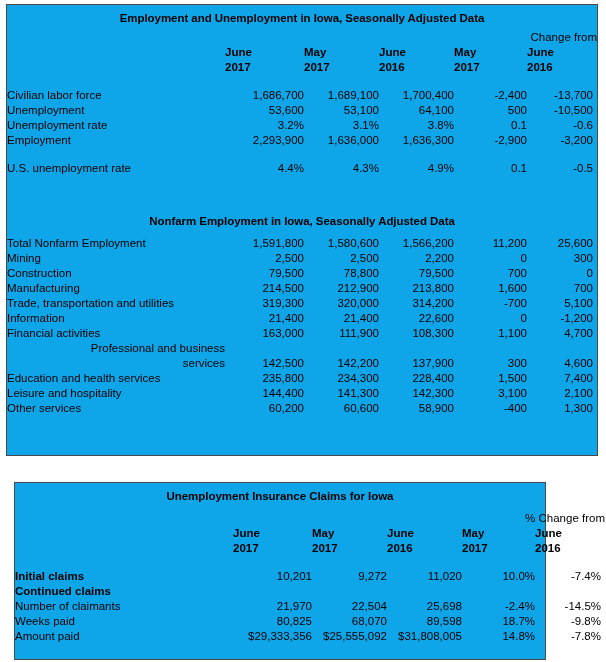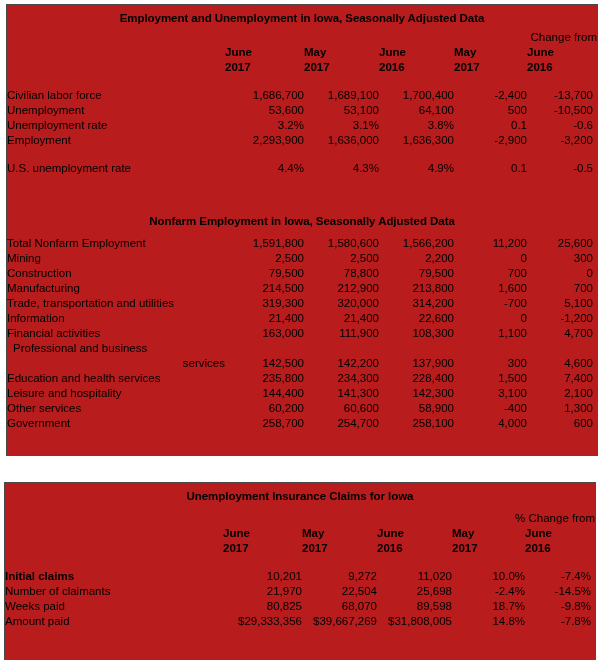--- a/index.html
+++ b/index.html
@@ -20,32 +20,32 @@
     position: relative;
     width: 606px;
     height: 662px;
   }
 
   
   .panel {
     position: absolute;
     border: 1px solid #4a4a4a;
     box-sizing: border-box;
-    background: #b91c1c;
+    background: #0ea5e9;
   }
   #panel-employment {
     left: 6px;
     top: 4px;
     width: 592px;
     height: 452px;
   }
   #panel-claims {
-    left: 4px;
+    left: 14px;
     top: 482px;
-    width: 592px;
+    width: 532px;
     height: 178px;
   }
 
   
   .section-title {
     font-size: 11.5px;
     font-weight: bold;
     text-align: center;
     letter-spacing: -0.05px;
     white-space: nowrap;
@@ -108,21 +108,21 @@
   }
 
   tr.spacer td { height: 13px; line-height: 13px; }
   tr.spacer-sm td { height: 9px; line-height: 9px; }
   tr.spacer-xs td { height: 6px; line-height: 6px; }
 
   td.bold, tr.bold td { font-weight: bold; }
   td.indent { padding-left: 28px; }
   td.indent-sub { padding-left: 22px; text-align: right; }
 
-  .wrap-row td.label { padding-left: 6px; }
+  .wrap-row td.label { padding-left: 6px; text-align: right; }
 </style>
 </head>
 <body>
 
 <div class="page">
 
   <div class="panel" id="panel-employment">
 
     <div class="section-title" id="title-employment">Employment and Unemployment in Iowa, Seasonally Adjusted Data</div>
 
@@ -347,28 +347,20 @@
           <td class="num last">2,100</td>
         </tr>
         <tr>
           <td class="label">Other services</td>
           <td class="num">60,200</td>
           <td class="num">60,600</td>
           <td class="num">58,900</td>
           <td class="num">-400</td>
           <td class="num last">1,300</td>
         </tr>
-        <tr>
-          <td class="label">Government</td>
-          <td class="num">258,700</td>
-          <td class="num">254,700</td>
-          <td class="num">258,100</td>
-          <td class="num">4,000</td>
-          <td class="num last">600</td>
-        </tr>
       </tbody>
     </table>
   </div>
 
   <div class="panel" id="panel-claims">
 
     <div class="section-title" id="title-claims">Unemployment Insurance Claims for Iowa</div>
 
     <table class="grid">
       <colgroup>
@@ -425,41 +417,49 @@
 
         <tr class="bold">
           <td class="label">Initial claims</td>
           <td class="num" style="font-weight:normal">10,201</td>
           <td class="num" style="font-weight:normal">9,272</td>
           <td class="num" style="font-weight:normal">11,020</td>
           <td class="num" style="font-weight:normal">10.0%</td>
           <td class="num last" style="font-weight:normal">-7.4%</td>
         </tr>
 
+        <tr class="bold">
+          <td class="label">Continued claims</td>
+          <td></td>
+          <td></td>
+          <td></td>
+          <td></td>
+          <td></td>
+        </tr>
 
         <tr>
           <td class="label indent">Number of claimants</td>
           <td class="num">21,970</td>
           <td class="num">22,504</td>
           <td class="num">25,698</td>
           <td class="num">-2.4%</td>
           <td class="num last">-14.5%</td>
         </tr>
         <tr>
           <td class="label indent">Weeks paid</td>
           <td class="num">80,825</td>
           <td class="num">68,070</td>
           <td class="num">89,598</td>
           <td class="num">18.7%</td>
           <td class="num last">-9.8%</td>
         </tr>
         <tr>
           <td class="label indent">Amount paid</td>
           <td class="num">$29,333,356</td>
-          <td class="num">$39,667,269</td>
+          <td class="num">$25,555,092</td>
           <td class="num">$31,808,005</td>
           <td class="num">14.8%</td>
           <td class="num last">-7.8%</td>
         </tr>
       </tbody>
     </table>
   </div>
 
 </div>
 

